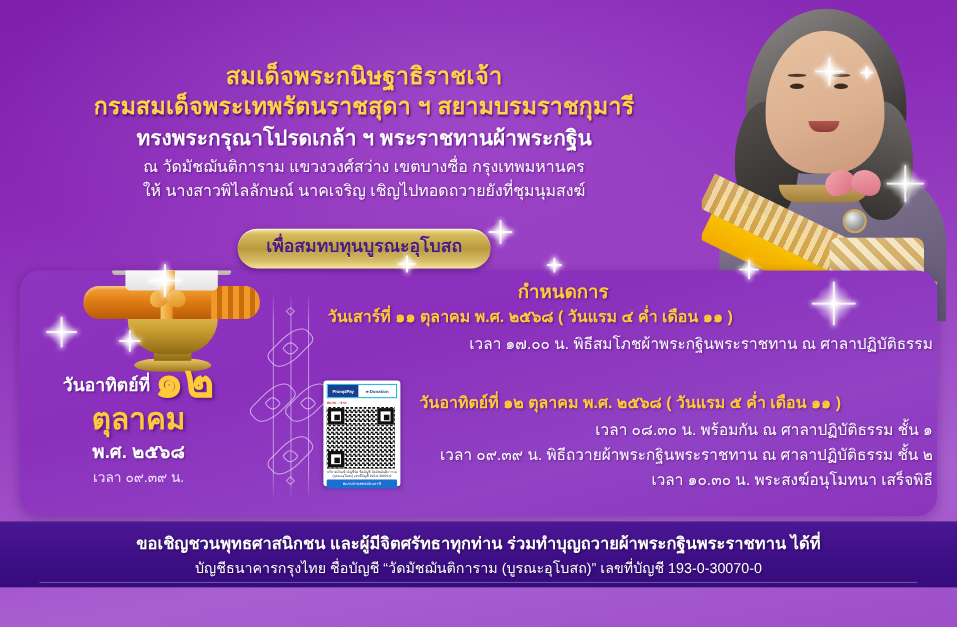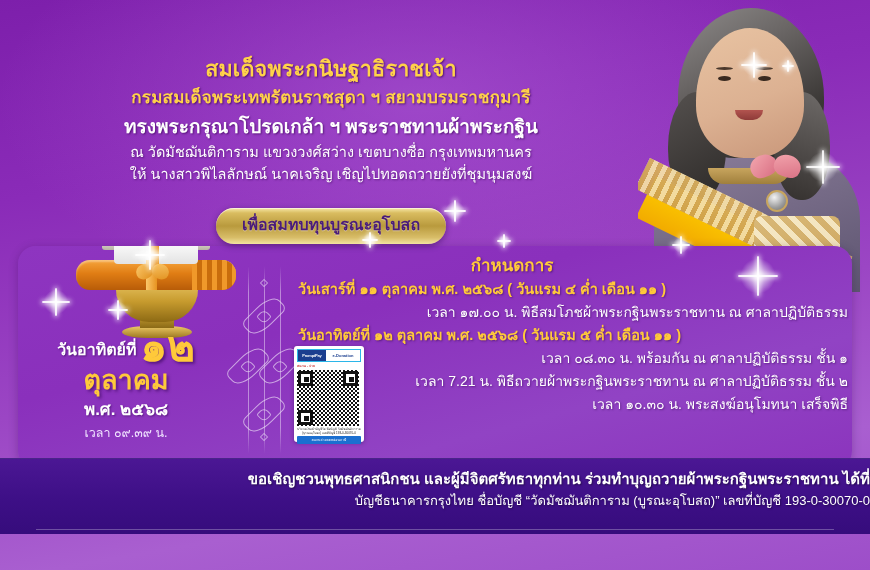--- a/index.html
+++ b/index.html
@@ -150,21 +150,21 @@
   #header {
     position:absolute; left:0; top:55px; width:662px;
     text-align:center; z-index:20;
   }
   .h-line1, .h-line2 {
     color:#ffd24a; font-weight:bold;
     text-shadow:1px 1px 2px rgba(60,0,90,.75);
     letter-spacing:.2px;
   }
   .h-line1 { font-size:21.5px; line-height:28px; }
-  .h-line2 { font-size:17px; line-height:30px; }
+  .h-line2 { font-size:21px; line-height:30px; }
   .h-line3 {
     color:#ffffff; font-weight:bold; font-size:19px; line-height:28px;
     text-shadow:1px 1px 2px rgba(60,0,90,.7);
   }
   .h-sub {
     color:#ffffff; font-size:14.5px; line-height:22px;
     text-shadow:1px 1px 2px rgba(60,0,90,.6);
   }
   
   #pill-wrap {
@@ -368,30 +368,30 @@
   .s-title {
     color:#ffc93a; font-size:17px; font-weight:bold; line-height:24px;
     text-align:center; margin-right:120px;
     text-shadow:1px 1px 2px rgba(50,0,80,.55);
   }
   .s-day {
     color:#ffc93a; font-size:14.5px; font-weight:bold; line-height:23px;
     text-shadow:1px 1px 2px rgba(50,0,80,.5);
   }
   .s-day.first { text-align:left; padding-left:2px; }
-  .s-day.second { text-align:left; padding-left:2px; }
+  .s-day.second { text-align:center; padding-left:2px;margin-top:32px; }
   .s-item {
     color:#ffffff; font-size:14px; line-height:23px;
     text-shadow:1px 1px 2px rgba(50,0,80,.5);
   }
   
   #footer-band {
-    position:absolute; left:0; bottom:36px; width:870px; height:76px;
+    position:absolute; left:0; bottom:36px; width:870px; height:60px;
     background:linear-gradient(180deg,#4b1794 0%,#3d0f86 55%,#360c7c 100%);
-    z-index:12; text-align:right;
+    z-index:12; text-align:center;
     border-top:1px solid rgba(255,255,255,.10);
   }
   .f-line1 {
     color:#ffffff; font-size:15px; font-weight:bold; line-height:22px;
     padding-top:9px; text-shadow:1px 1px 2px rgba(0,0,0,.45);
   }
   .f-line2 {
     color:#ffffff; font-size:13px; line-height:22px;
     text-shadow:1px 1px 2px rgba(0,0,0,.4);
   }
@@ -518,21 +518,21 @@
 เลขที่บัญชี 193-0-30070-0</div>
       <div class="qr-foot">สแกนจ่ายลดหย่อนภาษี</div>
     </div>
 
     <div id="sched">
       <div class="s-title">กำหนดการ</div>
       <div class="s-day first">วันเสาร์ที่ ๑๑ ตุลาคม พ.ศ. ๒๕๖๘ ( วันแรม ๔ ค่ำ เดือน ๑๑ )</div>
       <div class="s-item">เวลา ๑๗.๐๐ น. พิธีสมโภชผ้าพระกฐินพระราชทาน ณ ศาลาปฏิบัติธรรม</div>
       <div class="s-day second">วันอาทิตย์ที่ ๑๒ ตุลาคม พ.ศ. ๒๕๖๘ ( วันแรม ๕ ค่ำ เดือน ๑๑ )</div>
       <div class="s-item">เวลา ๐๘.๓๐ น. พร้อมกัน ณ ศาลาปฏิบัติธรรม ชั้น ๑</div>
-      <div class="s-item">เวลา 7.21 น. พิธีถวายผ้าพระกฐินพระราชทาน ณ ศาลาปฏิบัติธรรม ชั้น ๒</div>
+      <div class="s-item">เวลา ๐๙.๓๙ น. พิธีถวายผ้าพระกฐินพระราชทาน ณ ศาลาปฏิบัติธรรม ชั้น ๒</div>
       <div class="s-item">เวลา ๑๐.๓๐ น. พระสงฆ์อนุโมทนา เสร็จพิธี</div>
     </div>
   </div>
 
   <div id="footer-band">
     <div class="f-line1">ขอเชิญชวนพุทธศาสนิกชน และผู้มีจิตศรัทธาทุกท่าน ร่วมทำบุญถวายผ้าพระกฐินพระราชทาน ได้ที่</div>
     <div class="f-line2">บัญชีธนาคารกรุงไทย  ชื่อบัญชี “วัดมัชฌันติการาม (บูรณะอุโบสถ)”   เลขที่บัญชี 193-0-30070-0</div>
     <div class="f-rule"></div>
   </div>
 

